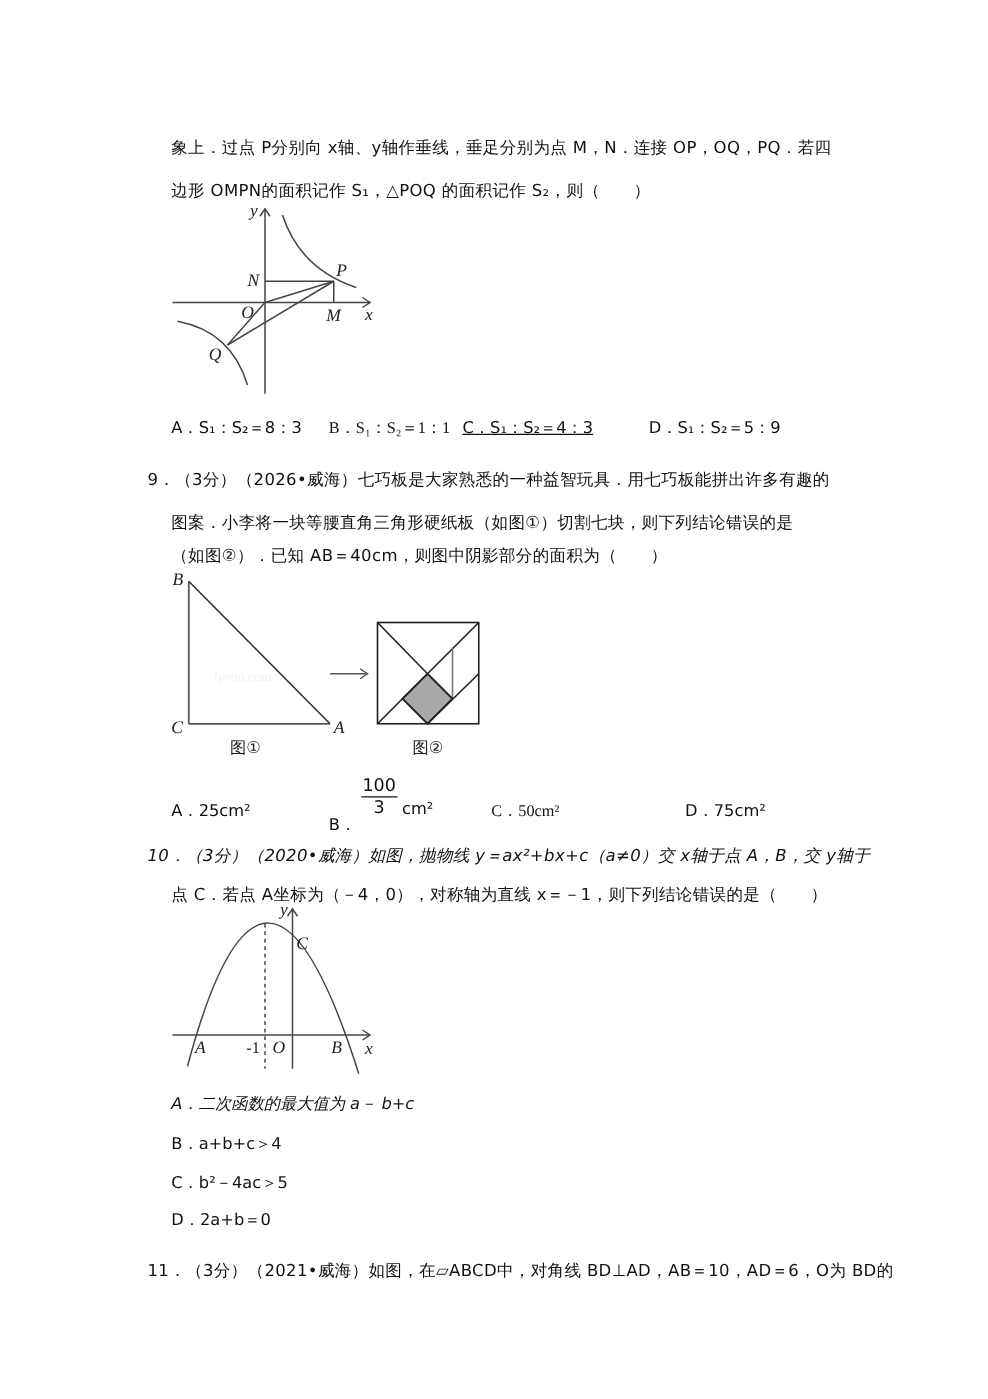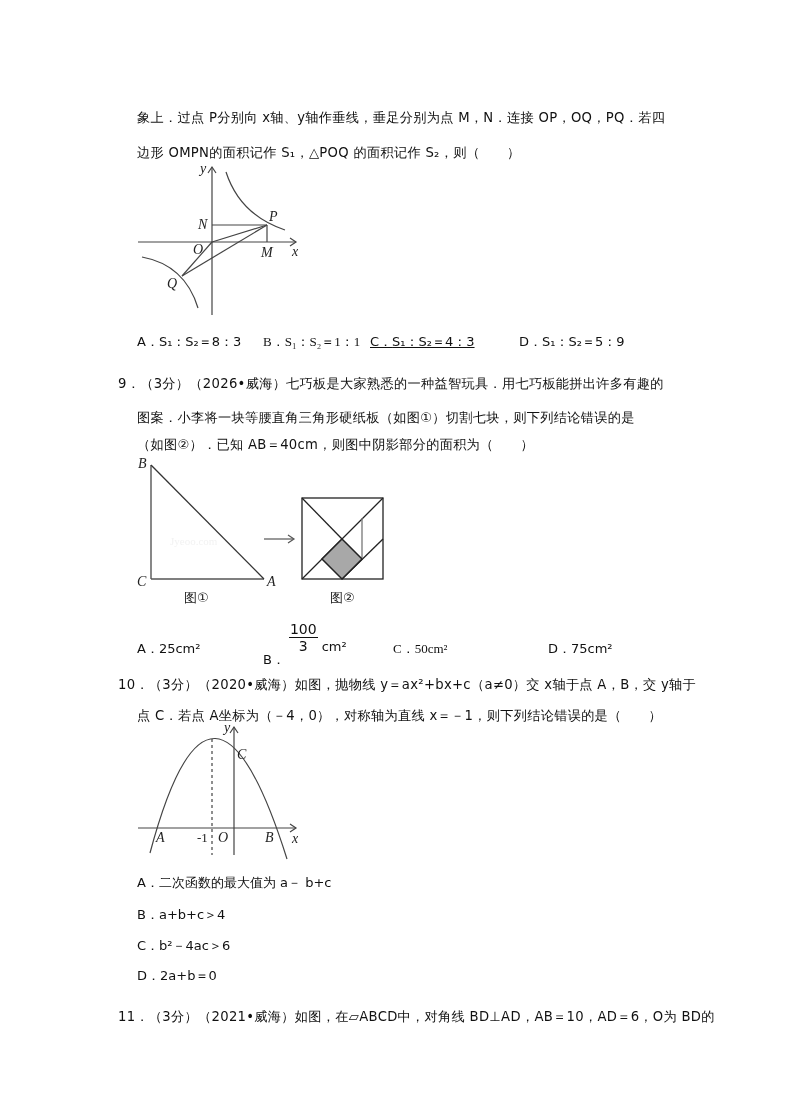--- a/index.html
+++ b/index.html
@@ -107,21 +107,21 @@
 <div class="opt" style="left:263px; top:617px;">
   <span style="position:relative; top:23px;">B．</span><span class="frac"><span class="num">100</span><span class="den">3</span></span><span style="position:relative; top:10px;">cm²</span>
 </div>
 <div class="opt" style="left:393px; top:640px;font-family:Liberation Serif, serif;">
   <span>C．</span><span>50cm²</span>
 </div>
 <div class="opt" style="left:519px; top:640px;margin-left:29px;">
   <span>D．</span><span>75cm²</span>
 </div>
 
-<div class="line" style="left:118px; top:666px;">10．（3分）（2020•威海）如图，抛物线 y＝ax²+bx+c（a≠0）交 x轴于点 A，B，交 y轴于</div>
+<div class="line" style="left:118px; top:666px;font-style:italic;">10．（3分）（2020•威海）如图，抛物线 y＝ax²+bx+c（a≠0）交 x轴于点 A，B，交 y轴于</div>
 <div class="line" style="left:137px; top:697px;">点 C．若点 A坐标为（－4，0），对称轴为直线 x＝－1，则下列结论错误的是（　　）</div>
 
 <svg class="fig" style="left:130px; top:715px;" width="180" height="150">
   <g stroke="#444" stroke-width="1.2" fill="none">
     <line x1="8" y1="113" x2="166" y2="113"></line>
     <polyline points="160,109 166,113 160,117"></polyline>
     <line x1="104" y1="140" x2="104" y2="12"></line>
     <polyline points="100,18 104,12 108,18"></polyline>
     <line x1="82" y1="24" x2="82" y2="140" stroke-dasharray="3,3"></line>
     <path d="M20,138 Q82,-94 157,144"></path>
@@ -130,26 +130,26 @@
     <text x="94" y="17">y</text>
     <text x="162" y="128">x</text>
     <text x="107" y="44">C</text>
     <text x="26" y="127">A</text>
     <text x="88" y="127">O</text>
     <text x="135" y="127">B</text>
   </g>
   <text x="67" y="127" font-family="Liberation Serif, serif" font-size="13" fill="#222">-1</text>
 </svg>
 
-<div class="opt" style="left:137px; top:874px;">
+<div class="opt" style="left:137px; top:874px;font-style:italic;">
   <span>A．</span><span>二次函数的最大值为 a－ b+c</span>
 </div>
 <div class="opt" style="left:137px; top:906px;">
   <span>B．</span><span>a+b+c＞4</span>
 </div>
 <div class="opt" style="left:137px; top:937px;">
-  <span>C．</span><span>b²－4ac＞6</span>
+  <span>C．</span><span>b²－4ac＞5</span>
 </div>
 <div class="opt" style="left:137px; top:967px;">
   <span>D．</span><span>2a+b＝0</span>
 </div>
 
 <div class="line" style="left:118px; top:998px;">11．（3分）（2021•威海）如图，在▱ABCD中，对角线 BD⊥AD，AB＝10，AD＝6，O为 BD的</div>
 
 </body></html>

